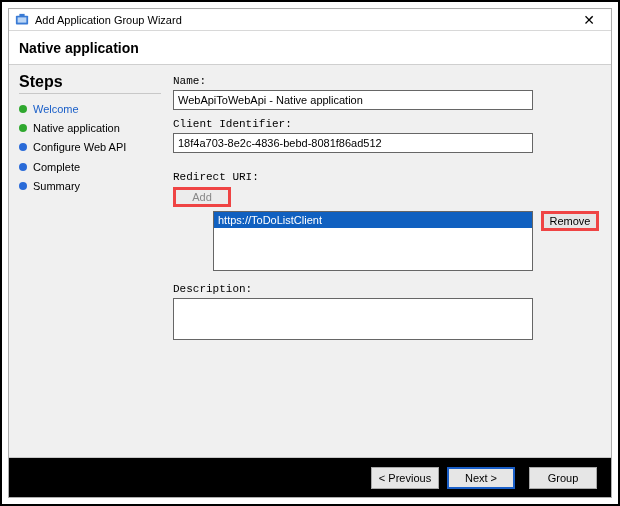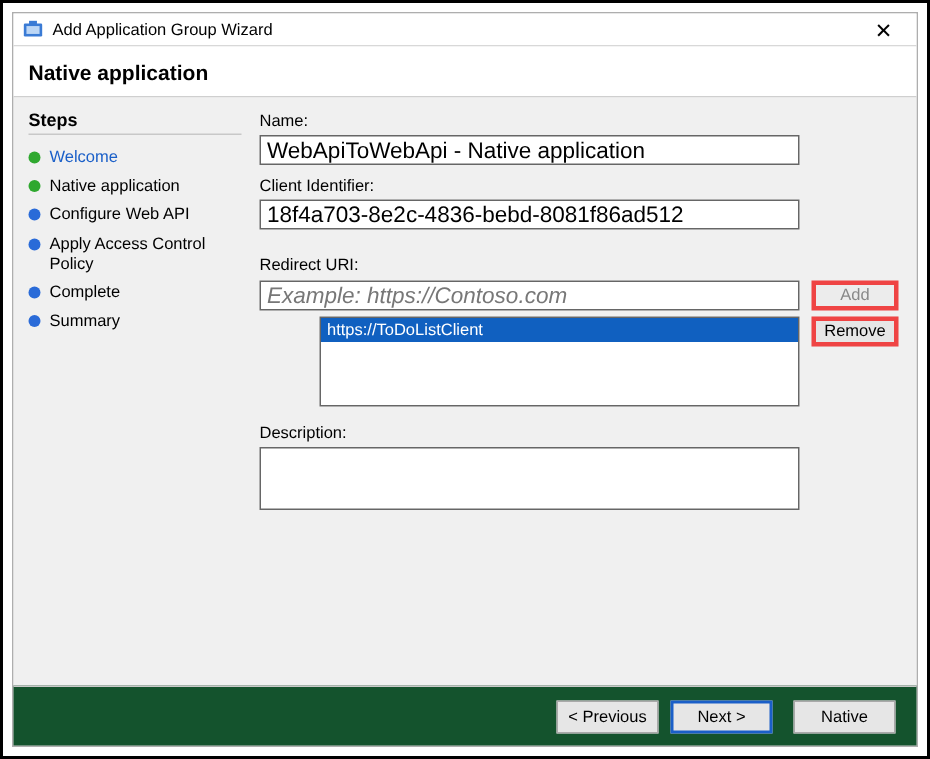--- a/index.html
+++ b/index.html
@@ -59,21 +59,21 @@
     flex: 1;
     display: flex;
     background: #f0f0f0;
     overflow: hidden;
   }
   .sidebar {
     width: 160px;
     padding: 8px 8px 8px 10px;
   }
   .sidebar .steps-heading {
-    font-weight: bold; font-size: 12px;
+    font-weight: bold; font-size: 16px;
     margin-bottom: 2px;
   }
   .sidebar hr {
     border: none; border-top: 1px solid #c8c8c8;
     margin: 2px 0 6px 0;
   }
   .step-item {
     display: flex; align-items: flex-start;
     padding: 3px 0;
     line-height: 1.2;
@@ -88,28 +88,29 @@
   .step-label { color: #000; }
   .step-label.link { color: #1a5fc8; }
   .main {
     flex: 1;
     padding: 8px 12px 8px 4px;
     display: flex; flex-direction: column;
   }
   .field-label {
     font-size: 11px;
     margin: 2px 0 3px 0;
+    font-family: Liberation Mono, monospace;
   }
   .text-input {
     width: 100%;
     height: 20px;
     border: 1px solid #666;
     background: #fff;
     padding: 2px 4px;
-    font-size: 15px;
+    font-size: 11px;
     font-family: inherit;
   }
   .uri-row {
     display: flex; gap: 8px; align-items: center;
     margin-top: 1px;
   }
   .uri-row .text-input { flex: 1; height: 20px; }
   .btn {
     width: 58px; height: 20px;
     font-size: 11px;
@@ -149,21 +150,21 @@
     font-size: 11px;
     font-family: inherit;
   }
   .spacer { flex: 1; }
   .footer {
     height: 40px;
     border-top: 1px solid #c8c8c8;
     display: flex; align-items: center; justify-content: flex-end;
     gap: 8px;
     padding: 0 14px;
-    background: #14532d;
+    background: #000000;
   }
   .footer .wbtn {
     width: 68px; height: 22px;
     font-size: 11px;
     border: 1px solid #a9a9a9;
     background: #e6e6e6;
     cursor: default;
   }
   .footer .wbtn.primary {
     border: 1px solid #1a5fc8;
@@ -205,60 +206,55 @@
             <div class="step-item">
               <span class="step-bullet done"></span>
               <span class="step-label">Native application</span>
             </div>
             <div class="step-item">
               <span class="step-bullet pending"></span>
               <span class="step-label">Configure Web API</span>
             </div>
             <div class="step-item">
               <span class="step-bullet pending"></span>
-              <span class="step-label">Apply Access Control Policy</span>
-            </div>
-            <div class="step-item">
-              <span class="step-bullet pending"></span>
               <span class="step-label">Complete</span>
             </div>
             <div class="step-item">
               <span class="step-bullet pending"></span>
               <span class="step-label">Summary</span>
             </div>
           </div>
       </div>
 
       <div class="main">
 
         <div class="field-label">Name:</div>
         <input class="text-input" type="text" style="width: calc(100% - 66px);" value="WebApiToWebApi - Native application">
 
         <div class="field-label" style="margin-top:8px;">Client Identifier:</div>
         <input class="text-input" type="text" style="width: calc(100% - 66px);" value="18f4a703-8e2c-4836-bebd-8081f86ad512">
 
         <div class="field-label" style="margin-top:18px;">Redirect URI:</div>
         <div class="uri-row">
-          <input class="text-input" type="text" placeholder="Example: https://Contoso.com" style="">
           <button class="btn disabled">Add</button>
         </div>
         <div class="uri-list-row">
           <div class="uri-list" id="uri-list">
               <div class="list-item selected">https://ToDoListClient</div>
             </div>
           <button class="btn">Remove</button>
         </div>
 
         <div class="field-label" style="margin-top:12px;">Description:</div>
         <textarea class="desc-box" style=""></textarea>
 
         <div class="spacer"></div>
       </div>
     </div>
 
     <div class="footer">
       <button class="wbtn">&lt; Previous</button>
       <button class="wbtn primary">Next &gt;</button>
-      <button class="wbtn" style="margin-left:6px;">Native</button>
+      <button class="wbtn" style="margin-left:6px;">Group</button>
     </div>
 
   </div>
 </div>
 
 </body></html>

